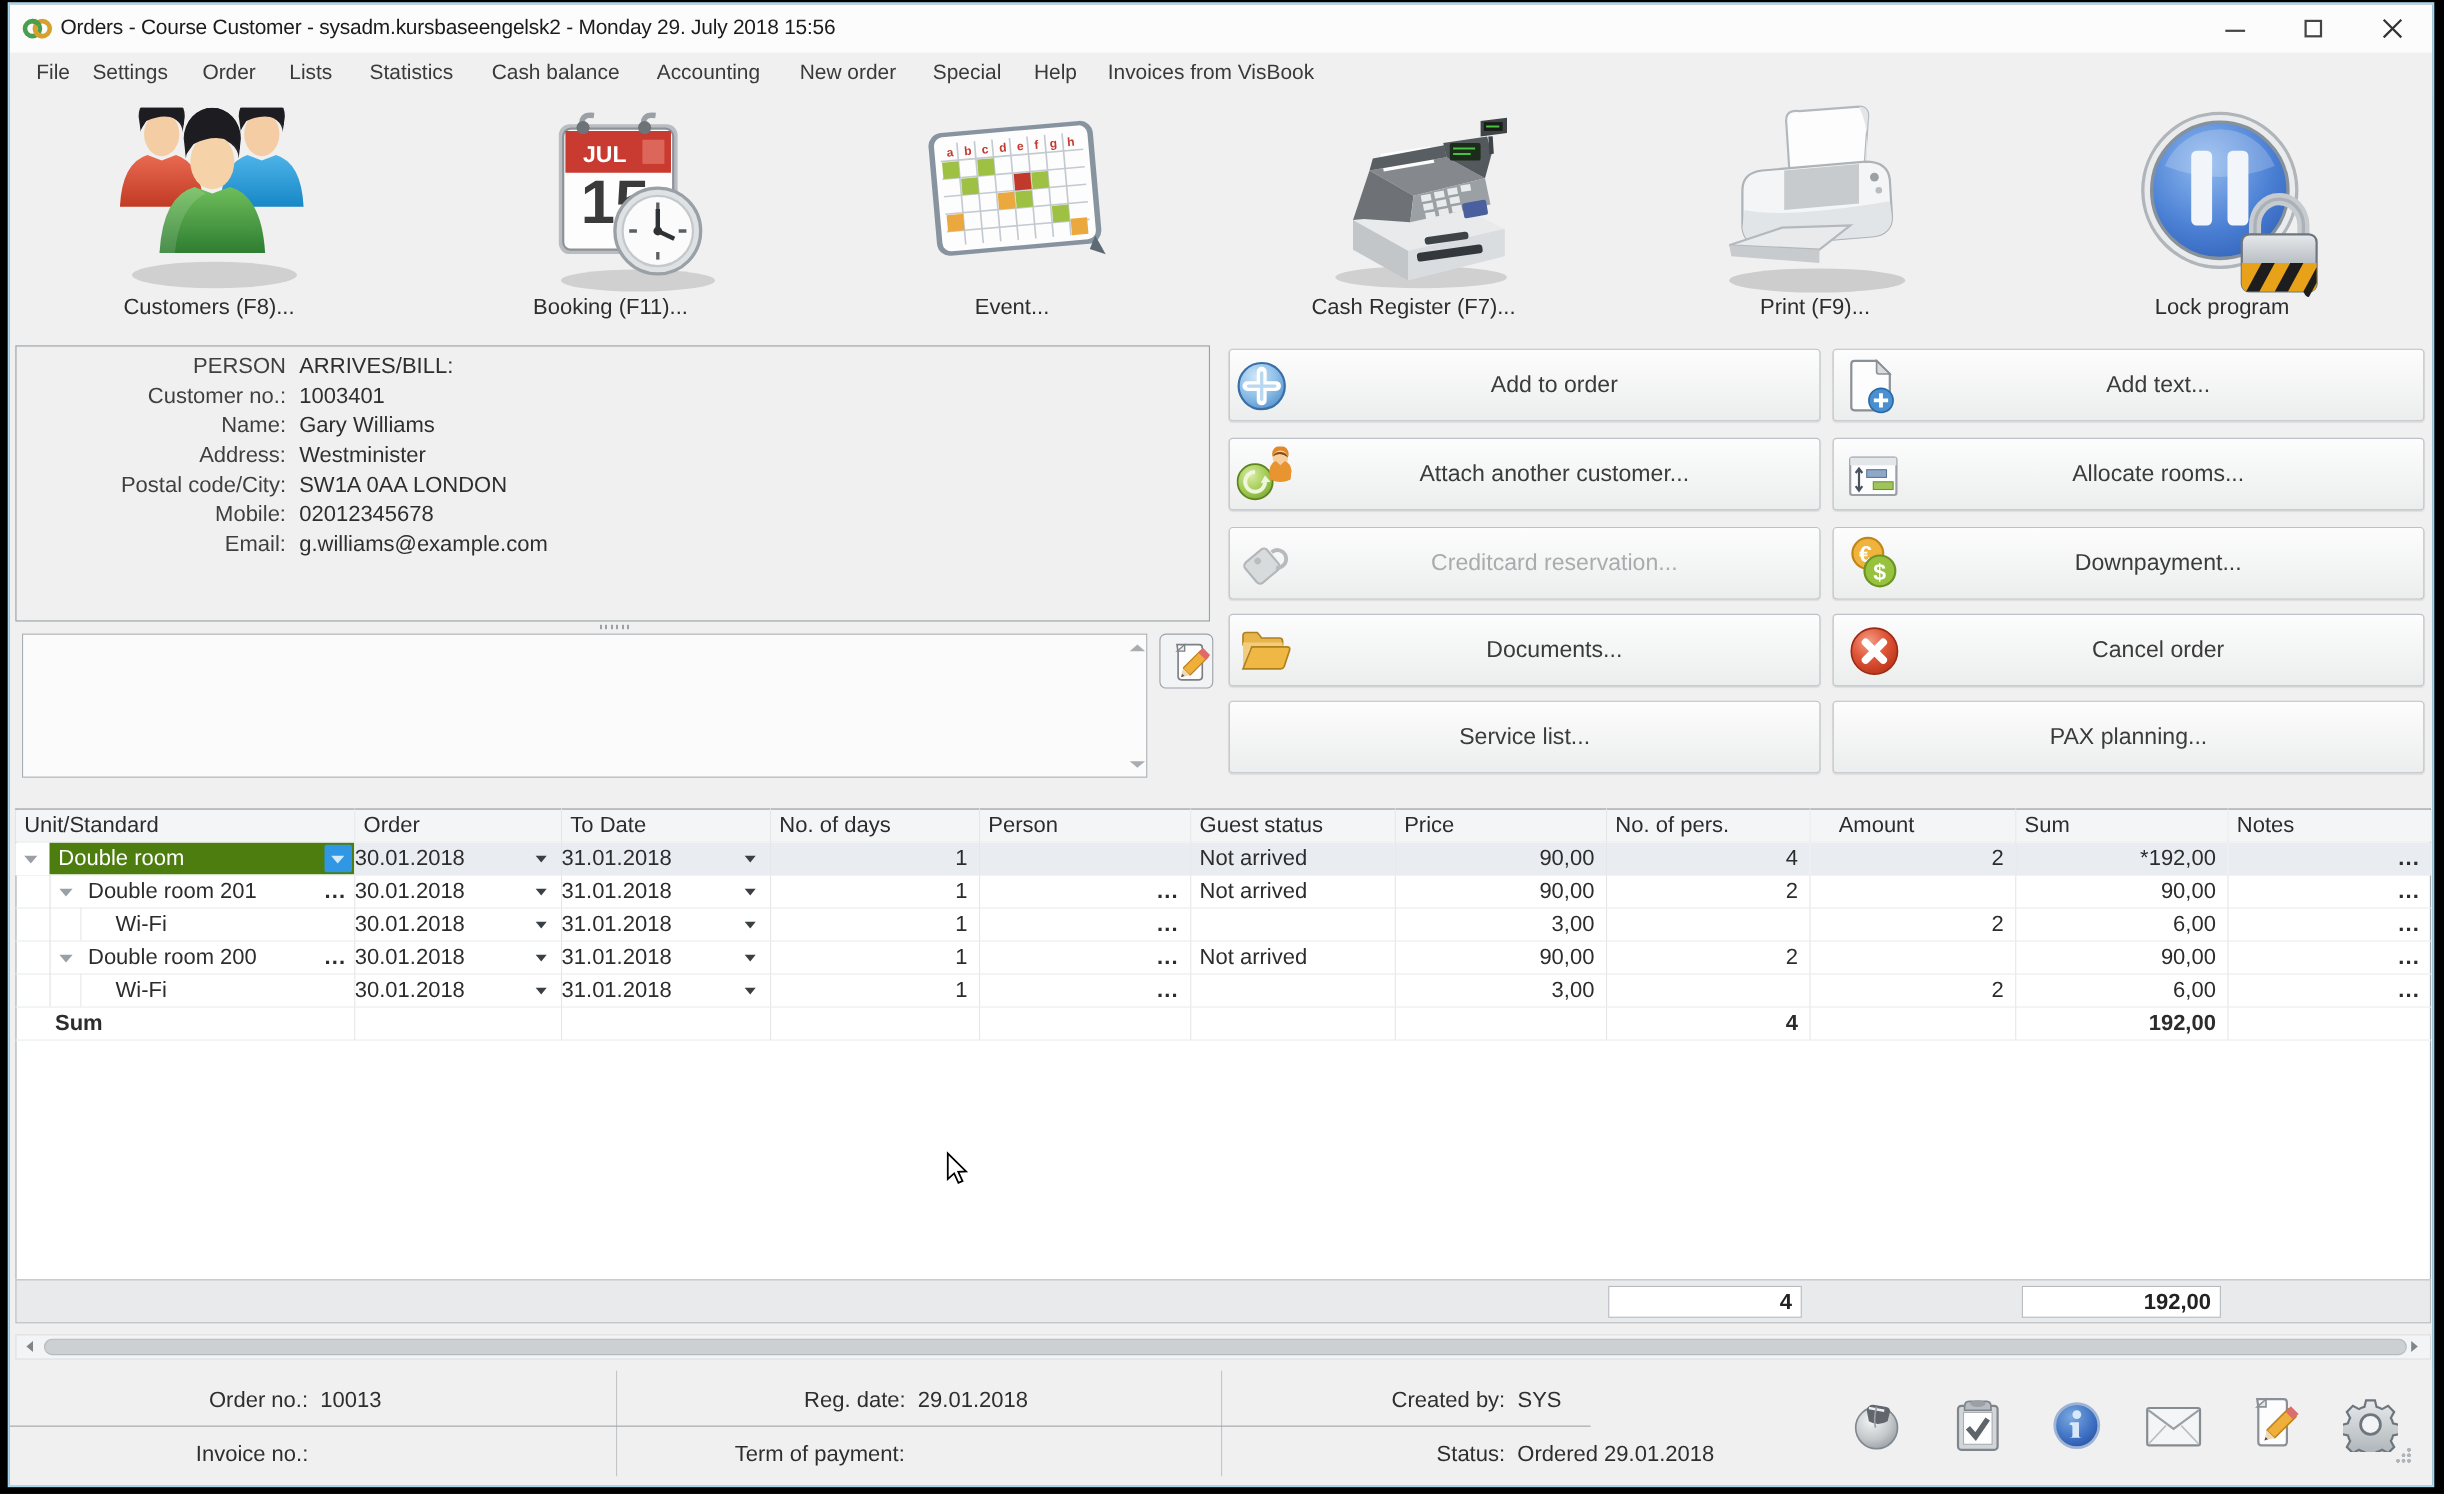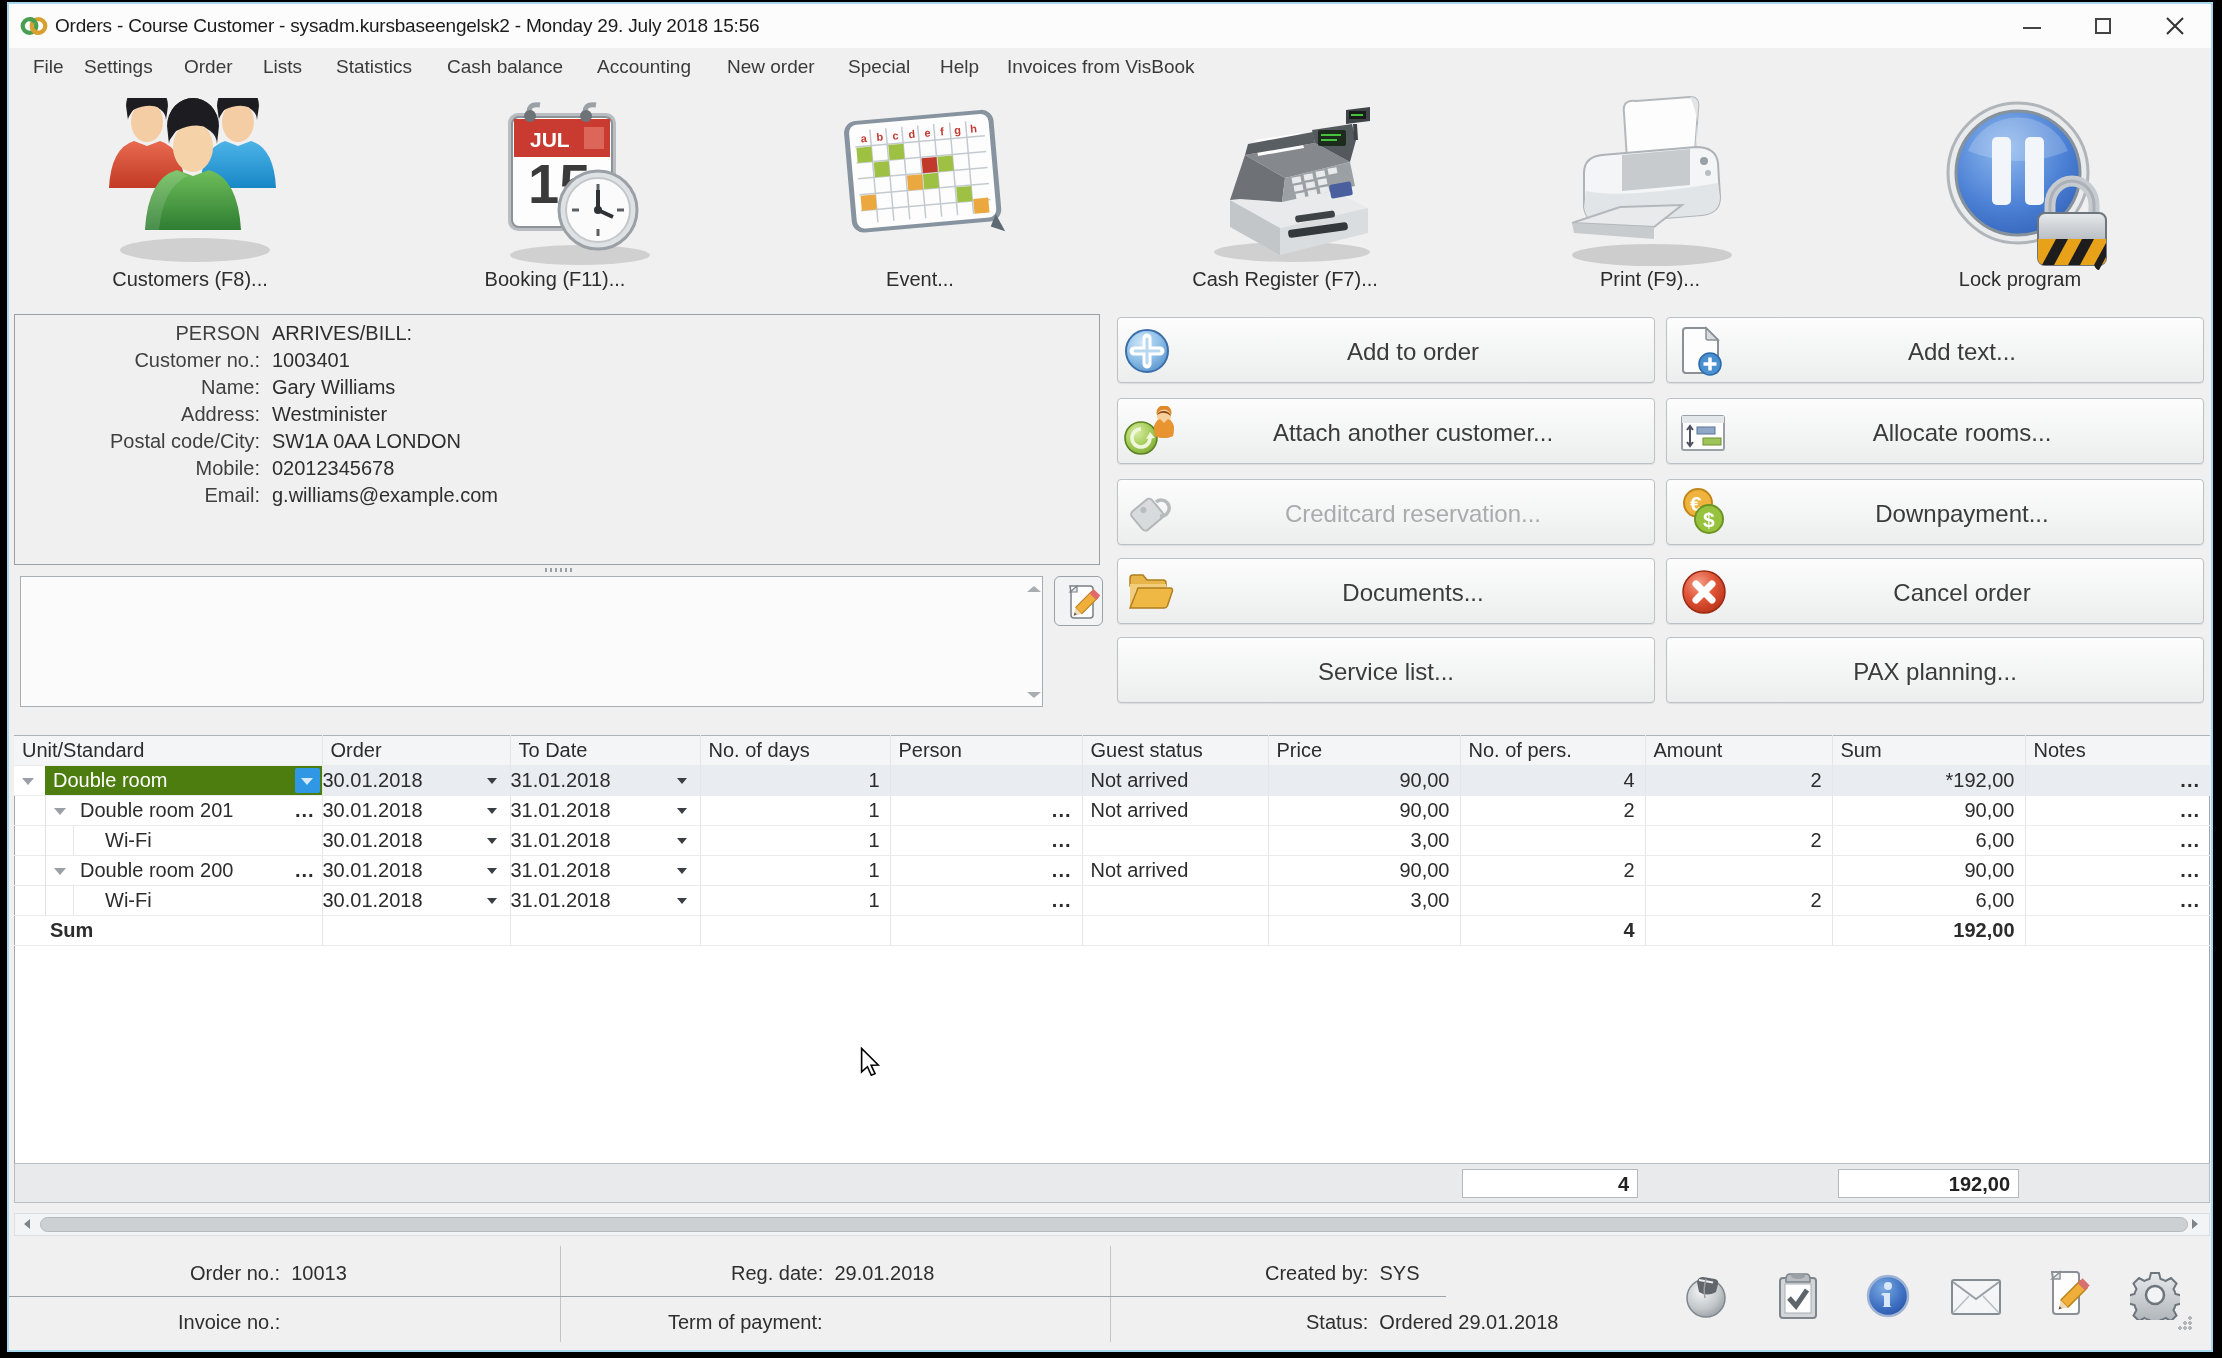--- a/index.html
+++ b/index.html
@@ -12,21 +12,21 @@
 .wctl{top:17px;color:#333}
 #menubar{left:9px;top:48px;width:2202px;height:38px;background:#f0f0f1}
 .mi{position:absolute;top:56px;font-size:19px;color:#3a3a3a}
 .cap{position:absolute;font-size:20px;color:#2d2d2d;transform:translateX(-50%);white-space:nowrap}
 .glab{position:absolute;font-size:20px;color:#3f3f3f;text-align:right;white-space:nowrap}
 .gval{position:absolute;font-size:20px;color:#2e2e2e;white-space:nowrap}
 #custpanel{left:14px;top:314px;width:1086px;height:251px;border:1px solid #98a0a6;background:#f0f0f1}
 #notesbox{left:20px;top:576px;width:1023px;height:131px;border:1px solid #a9aeb3;background:#fbfbfc}
 #editbtn{left:1054px;top:576px;width:49px;height:50px;border:1px solid #9aa2a9;border-radius:6px;background:#f2f3f4}
 .rbtn{position:absolute;width:538px;height:66px;border:1px solid #bcc1c7;border-radius:4px;background:linear-gradient(#fdfdfd,#eceded);box-shadow:0 1px 1px rgba(0,0,0,.08)}
-.rbl{position:absolute;width:538px;text-align:center;font-size:24px;color:#3b3b3b}
+.rbl{position:absolute;width:538px;text-align:center;font-size:21px;color:#3b3b3b}
 .rbli{padding-left:54px;box-sizing:border-box}
 table{border-collapse:collapse;table-layout:fixed}
 #ordtable{left:14px;top:735px}
 #ordtable td{font-size:20px;color:#2c2c2c;height:30px;overflow:hidden;white-space:nowrap;padding:0}
 .num{text-align:right;padding-right:10px!important}
 #whitearea{left:14px;top:735px;width:2196px;height:428px;background:#fff;border:1px solid #a2a8ae;border-bottom:none}
 #totstrip{left:14px;top:1163px;width:2196px;height:40px;background:#e9eaec;border:1px solid #b9bec2}
 .totbox{position:absolute;height:29px;background:#fff;border:1px solid #b4b9bd;font-size:20px;text-align:right;padding:3px 8px 0 0;font-weight:bold;color:#222}
 #hscroll{left:14px;top:1213px;width:2196px;height:23px;background:#f3f4f5;border:1px solid #dcdee0}
 #thumb{left:40px;top:1217px;width:2148px;height:15px;background:#cdd0d3;border:1px solid #b6b9bc;border-radius:8px}
@@ -392,21 +392,21 @@
 <tbody>
       <tr class="hrow">
 <td style="padding-left:8px">Unit/Standard</td>
         <td style="padding-left:8px">Order</td>
         <td style="padding-left:8px">To Date</td>
         <td style="padding-left:8px">No. of days</td>
         <td style="padding-left:8px">Person</td>
         <td style="padding-left:8px">Guest status</td>
         <td style="padding-left:8px">Price</td>
         <td style="padding-left:8px">No. of pers.</td>
-        <td style="padding-left:8px">Amount</td>
+        <td style="padding-left:26px">Amount</td>
         <td style="padding-left:8px">Sum</td>
         <td style="padding-left:8px">Notes</td>
 </tr>
 <tr class="r1">
 <td style="position:relative">
           <span class="exp" style="left:8px"></span>
           <div class="bluecell">Double room<span class="ddbox">
               <span class="wtri"></span>
             </span></div>
         </td>

